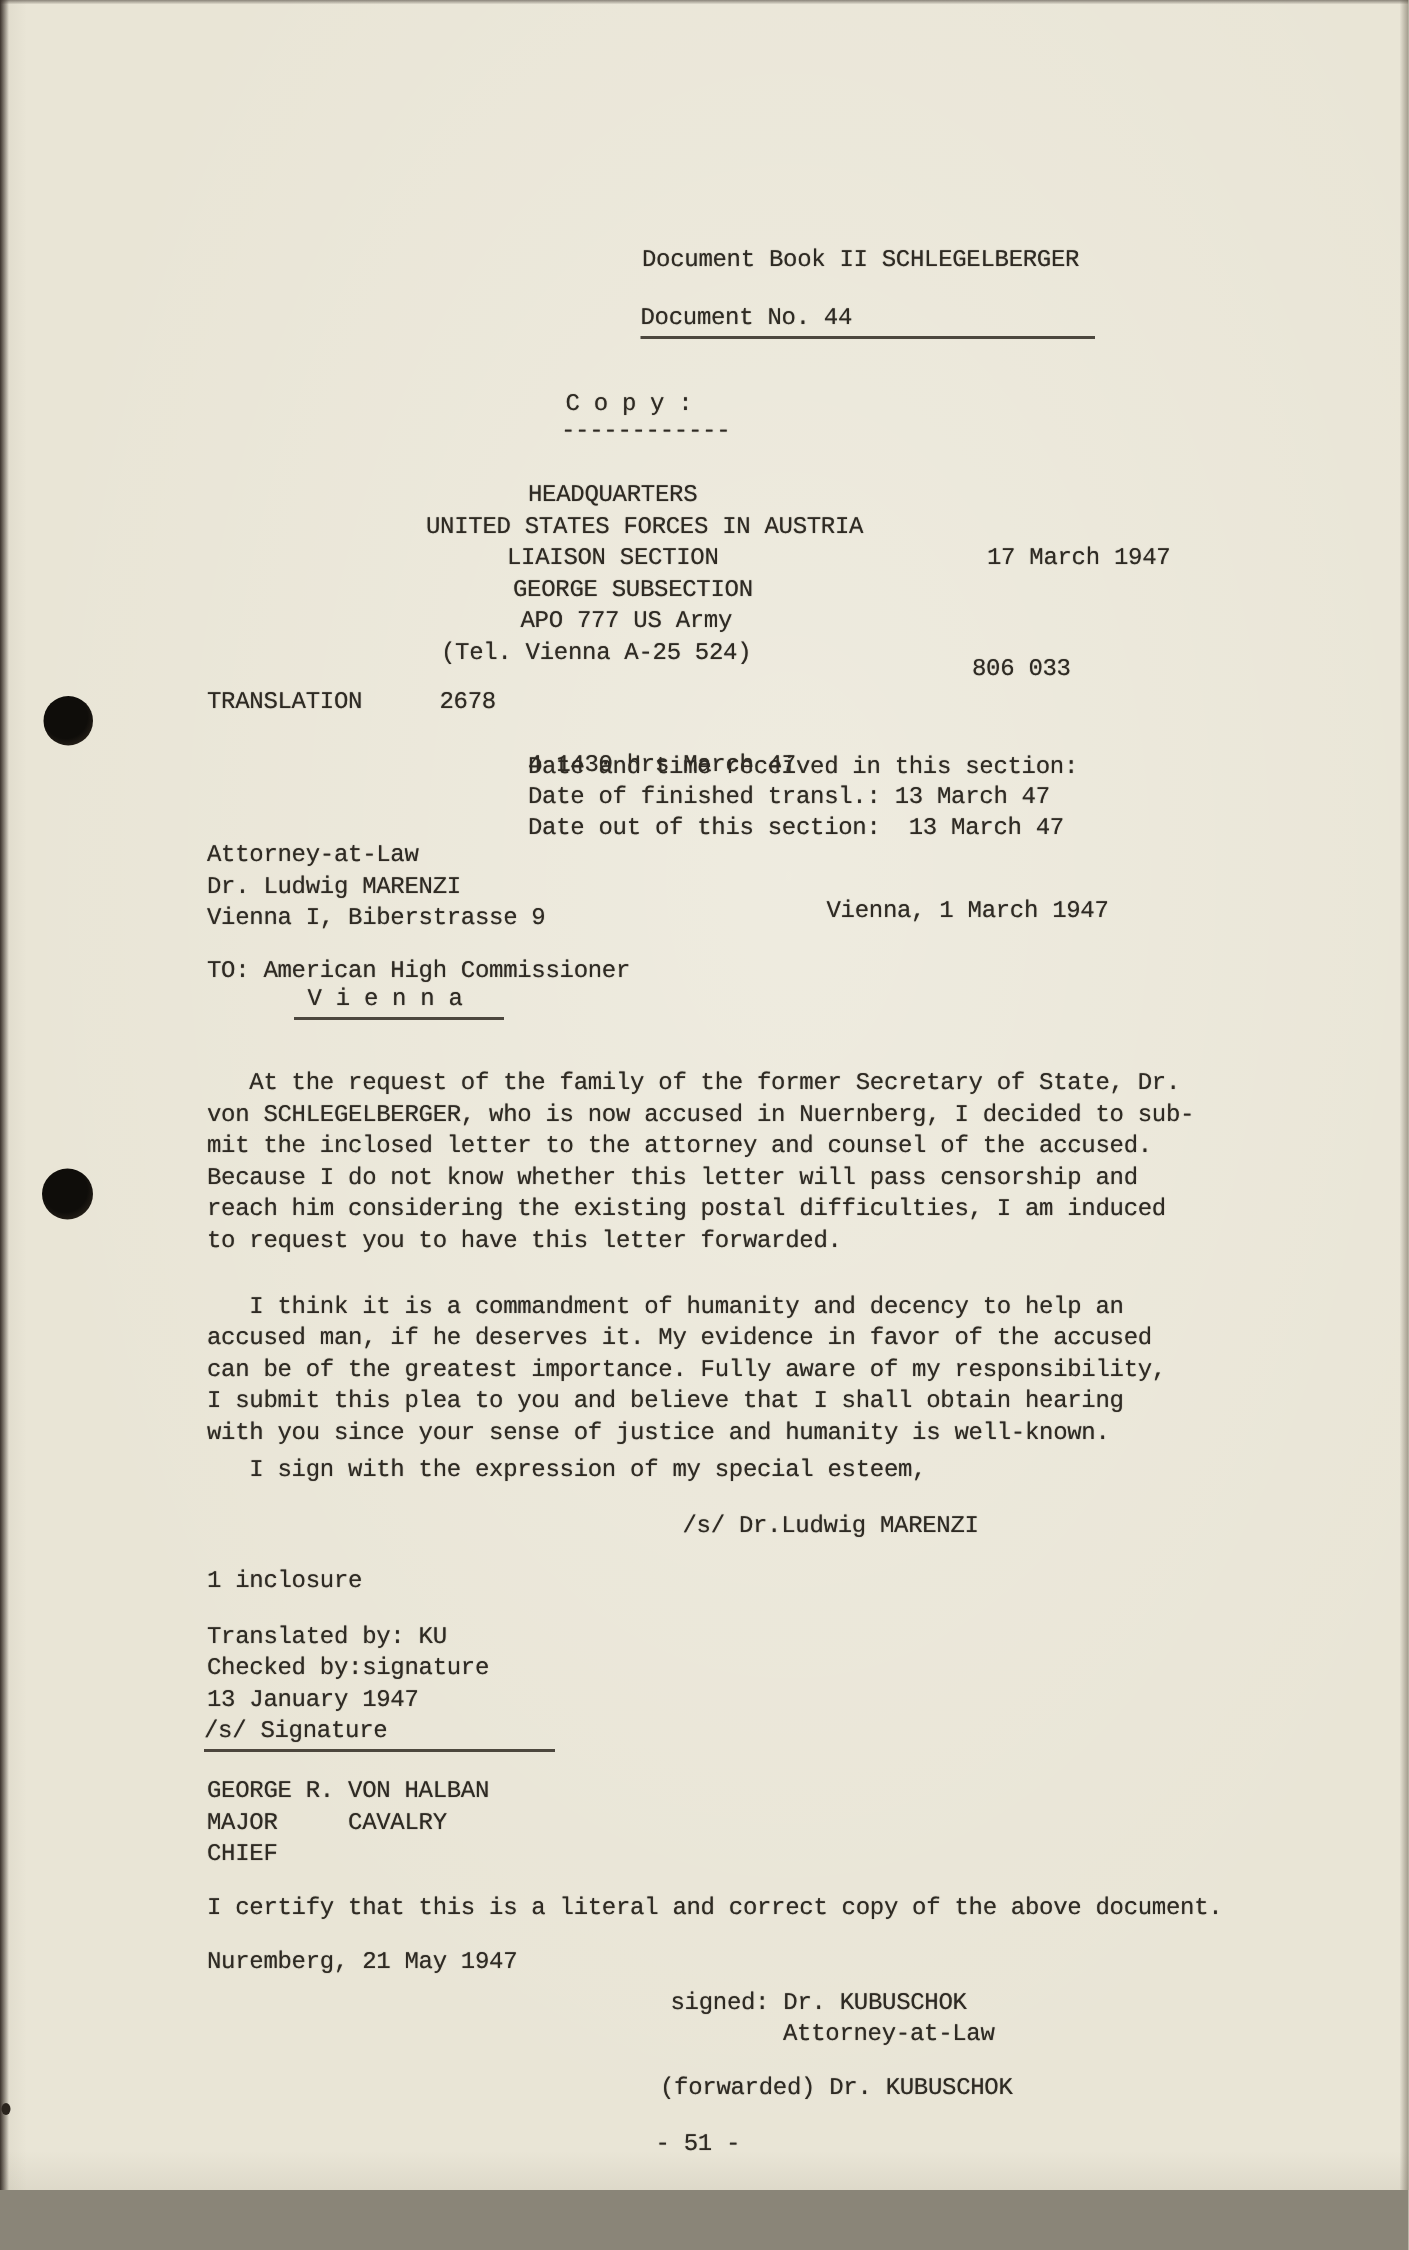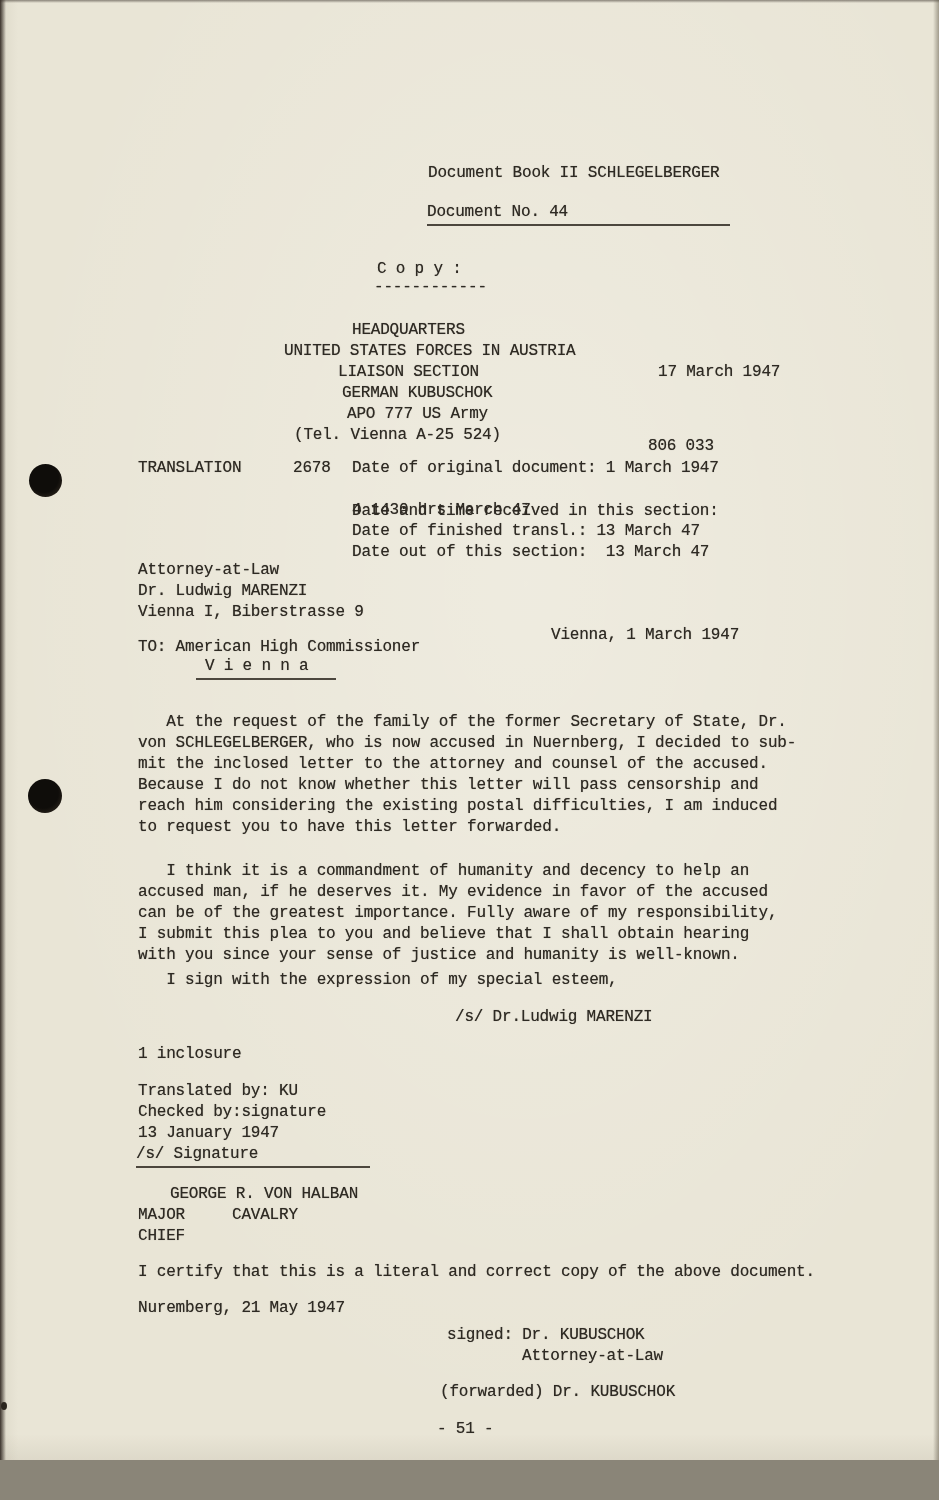--- a/index.html
+++ b/index.html
@@ -49,37 +49,36 @@
 
   <div class="txt" style="left:428px;top:163px;">Document Book II SCHLEGELBERGER</div>
   <div class="txt underlined" style="left:427px;top:202px;width:303px;"><span>Document No. 44</span></div>
   <div class="txt" style="left:377px;top:259px;">C o p y :</div>
   <div class="txt" style="left:374px;top:277px;">------------</div>
 
   <div class="txt" style="left:352px;top:320px;">HEADQUARTERS</div>
   <div class="txt" style="left:284px;top:341px;text-align:center;">UNITED STATES FORCES IN AUSTRIA</div>
   <div class="txt" style="left:338px;top:362px;">LIAISON SECTION</div>
   <div class="txt" style="left:630px;top:362px;margin-left:28px;">17 March 1947</div>
-  <div class="txt" style="left:342px;top:383px;">GERMAN KUBUSCHOK</div>
+  <div class="txt" style="left:342px;top:383px;">GEORGE SUBSECTION</div>
   <div class="txt" style="left:347px;top:404px;">APO 777 US Army</div>
   <div class="txt" style="left:648px;top:404px;margin-top:32px;">806 033</div>
   <div class="txt" style="left:294px;top:425px;">(Tel. Vienna A-25 524)</div>
 
   <div class="txt" style="left:138px;top:458px;">TRANSLATION</div>
   <div class="txt" style="left:293px;top:458px;">2678</div>
-  <div class="txt" style="left:352px;top:458px;">Date of original document: 1 March 1947</div>
   <div class="txt" style="left:352px;top:501px;">Date and time received in this section:</div>
   <div class="txt" style="left:352px;top:500px;">4 1430 hrs March 47</div>
   <div class="txt" style="left:352px;top:521px;">Date of finished transl.: 13 March 47</div>
   <div class="txt" style="left:352px;top:542px;">Date out of this section:  13 March 47</div>
 
   <div class="txt" style="left:138px;top:560px;">Attorney-at-Law</div>
   <div class="txt" style="left:138px;top:581px;">Dr. Ludwig MARENZI</div>
   <div class="txt" style="left:138px;top:602px;">Vienna I, Biberstrasse 9</div>
-  <div class="txt" style="left:551px;top:597px;margin-top:28px;">Vienna, 1 March 1947</div>
+  <div class="txt" style="left:551px;top:597px;">Vienna, 1 March 1947</div>
 
   <div class="txt" style="left:138px;top:637px;">TO: American High Commissioner</div>
   <div class="txt underlined" style="left:196px;top:656px;width:140px;"><span style="margin-left:9px;">V i e n n a</span></div>
 
   <div class="txt" style="left:138px;top:712px;">   At the request of the family of the former Secretary of State, Dr.
 von SCHLEGELBERGER, who is now accused in Nuernberg, I decided to sub-
 mit the inclosed letter to the attorney and counsel of the accused.
 Because I do not know whether this letter will pass censorship and
 reach him considering the existing postal difficulties, I am induced
 to request you to have this letter forwarded.</div>
@@ -90,21 +89,21 @@
 with you since your sense of justice and humanity is well-known.</div>
   <div class="txt" style="left:138px;top:970px;">   I sign with the expression of my special esteem,</div>
   <div class="txt" style="left:455px;top:1007px;">/s/ Dr.Ludwig MARENZI</div>
   <div class="txt" style="left:138px;top:1044px;">1 inclosure</div>
 
   <div class="txt" style="left:138px;top:1081px;">Translated by: KU</div>
   <div class="txt" style="left:138px;top:1102px;">Checked by:signature</div>
   <div class="txt" style="left:138px;top:1123px;">13 January 1947</div>
   <div class="txt underlined" style="left:136px;top:1144px;width:234px;"><span>/s/ Signature</span></div>
 
-  <div class="txt" style="left:138px;top:1184px;margin-left:32px;">GEORGE R. VON HALBAN</div>
+  <div class="txt" style="left:138px;top:1184px;">GEORGE R. VON HALBAN</div>
   <div class="txt" style="left:138px;top:1205px;">MAJOR     CAVALRY</div>
   <div class="txt" style="left:138px;top:1226px;">CHIEF</div>
 
   <div class="txt" style="left:138px;top:1262px;">I certify that this is a literal and correct copy of the above document.</div>
   <div class="txt" style="left:138px;top:1298px;">Nuremberg, 21 May 1947</div>
   <div class="txt" style="left:447px;top:1325px;">signed: Dr. KUBUSCHOK</div>
   <div class="txt" style="left:522px;top:1346px;">Attorney-at-Law</div>
   <div class="txt" style="left:440px;top:1382px;">(forwarded) Dr. KUBUSCHOK</div>
 
   <div class="txt" style="left:437px;top:1419px;">- 51 -</div>

